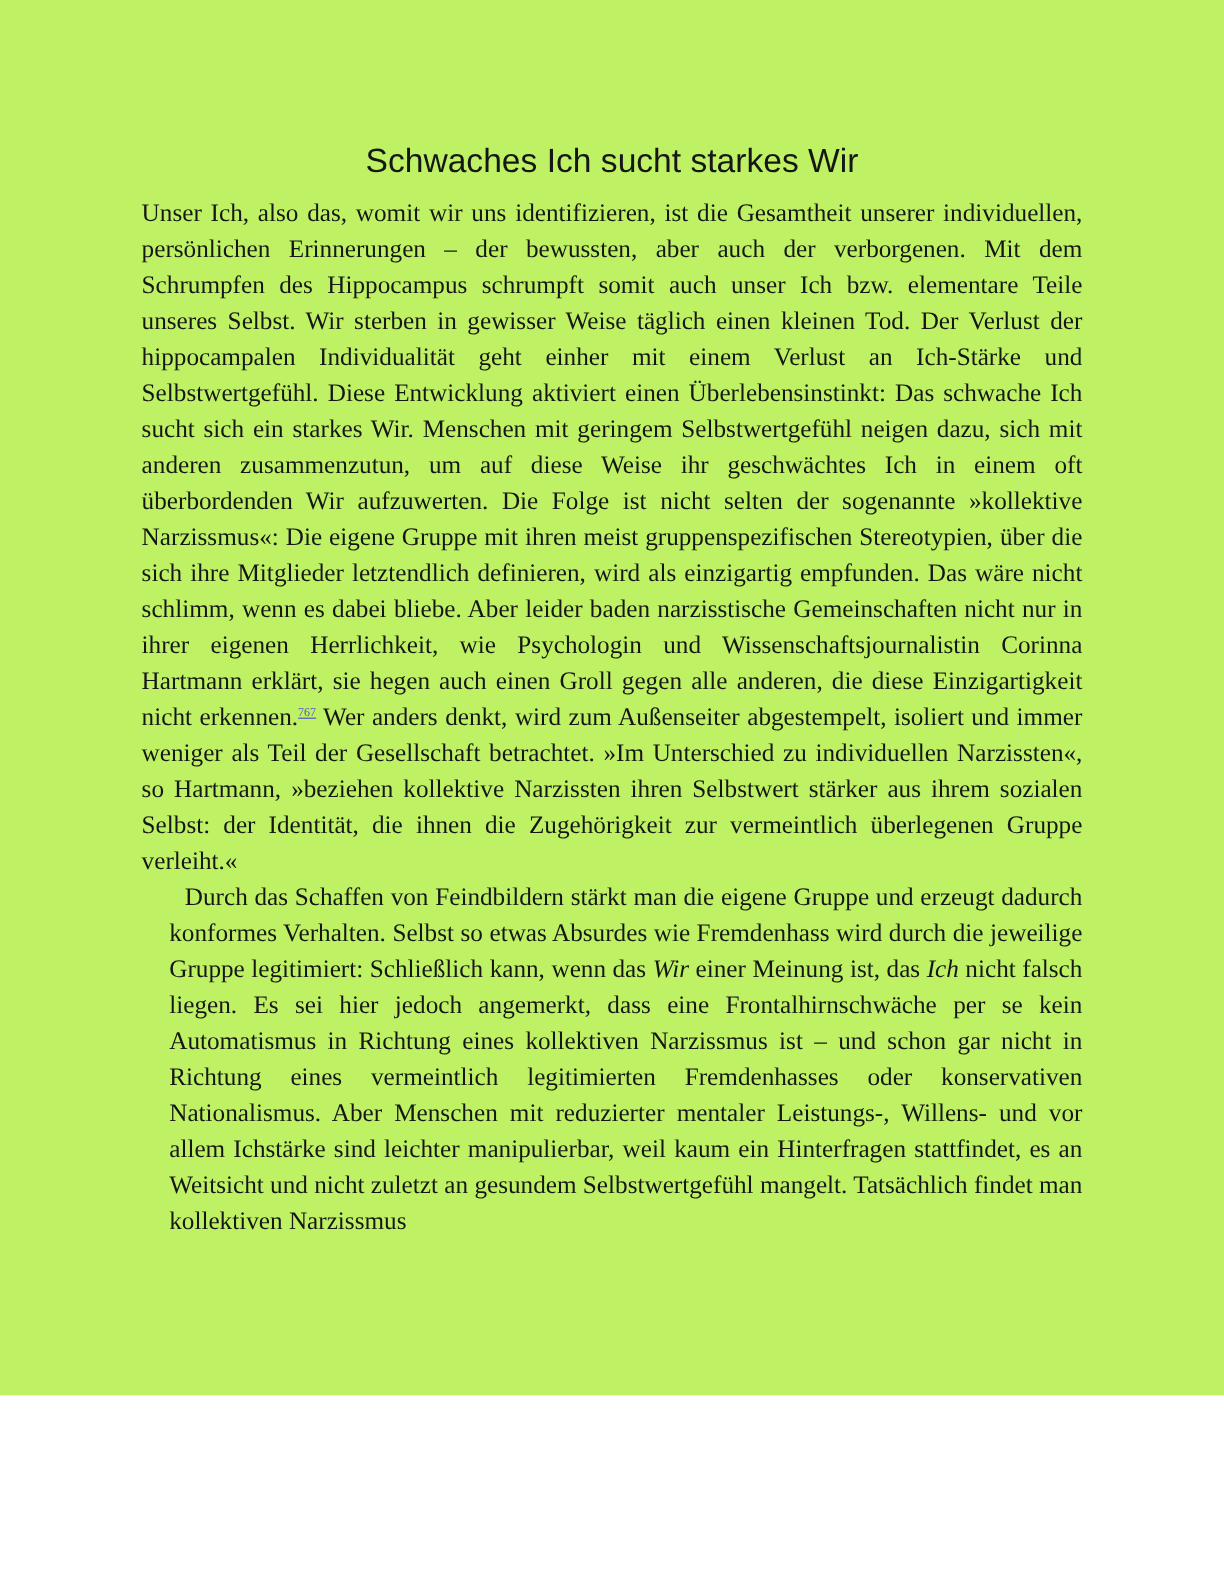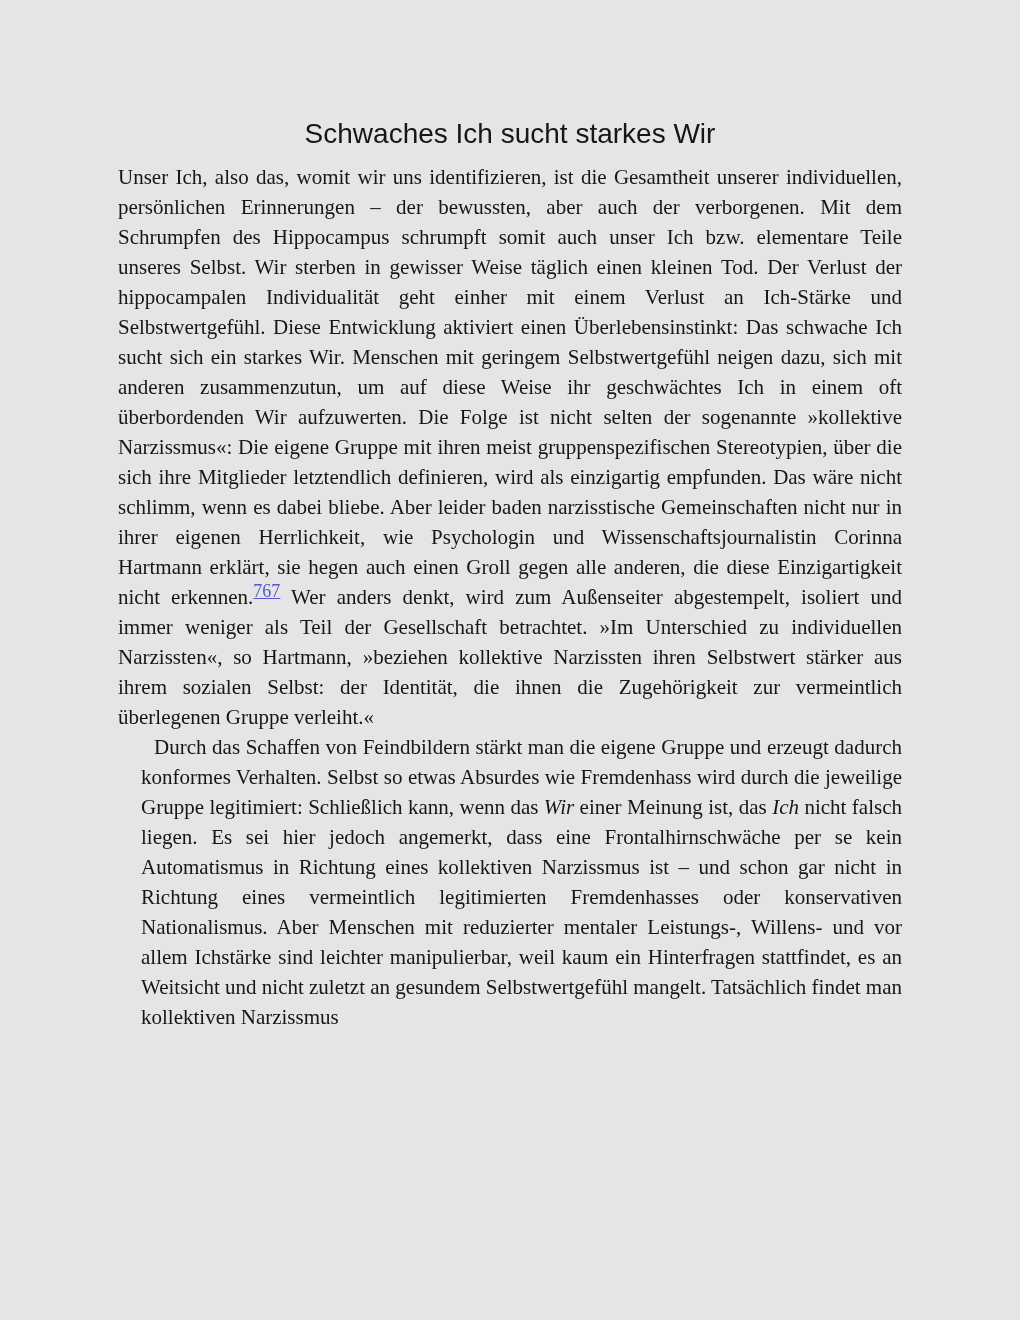--- a/index.html
+++ b/index.html
@@ -3,22 +3,22 @@
 <meta charset="utf-8">
 <style>
   html, body {
     margin: 0;
     padding: 0;
     background: #ffffff;
   }
   .page {
     position: relative;
     width: 1020px;
-    height: 1320px;
-    background: #e5e5e5;
+    height: 1163px;
+    background: #bef264;
     overflow: hidden;
   }
   .content {
     position: absolute;
     left: 118px;
     top: 116px;
     width: 784px;
     color: #161616;
     font-family: "Liberation Serif", serif;
   }
@@ -36,21 +36,21 @@
     font-size: 21px;
     line-height: 30px;
     text-align: justify;
     letter-spacing: 0;
   }
   .para.indented {
     text-indent: 13px;
     margin-left: 23px;
   }
   .footnote-link {
-    font-size: 18px;
+    font-size: 10px;
     text-decoration: underline;
     position: relative;
     top: -7px;
     line-height: 0;
     cursor: pointer;
   }
   .italic-run {
     font-style: italic;
   }
 </style>

